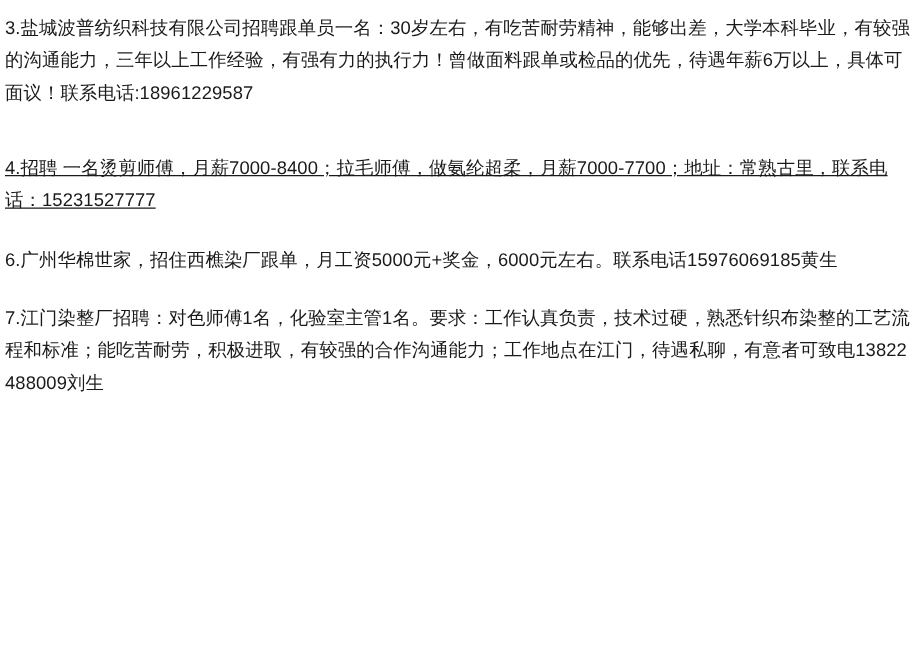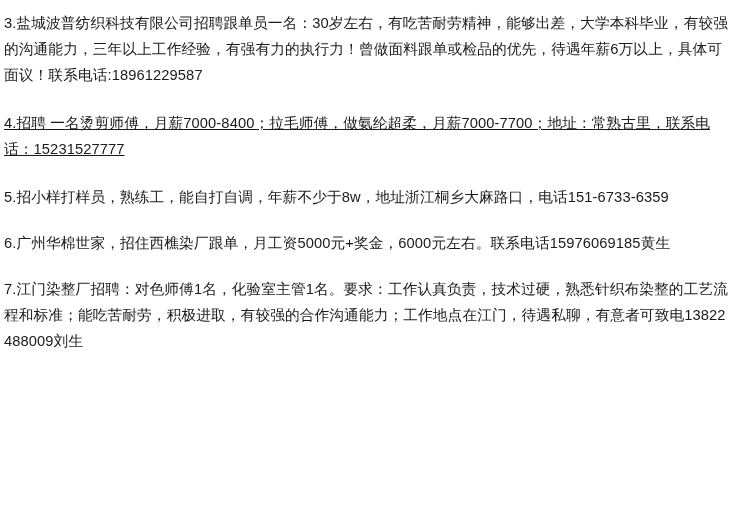--- a/index.html
+++ b/index.html
@@ -23,27 +23,26 @@
     line-height: 26px;
     letter-spacing: 0.1px;
     margin: 0 0 20px 0;
     text-align: left;
     word-break: break-all;
   }
   .entry:last-child {
     margin-bottom: 16px;
   }
   .e1 { margin-bottom: 22px; }
-  .e2 { margin-bottom: 22px; }
+  .e2 { margin-bottom: 34px; }
   .e3 { margin-bottom: 22px; text-decoration: underline; }
   .e4 { margin-bottom: 20px; }
   .e5 { margin-bottom: 20px; }
 </style>
 </head>
 <body>
 
 <div id="doc">
   <p class="entry e2">3.盐城波普纺织科技有限公司招聘跟单员一名：30岁左右，有吃苦耐劳精神，能够出差，大学本科毕业，有较强的沟通能力，三年以上工作经验，有强有力的执行力！曾做面料跟单或检品的优先，待遇年薪6万以上，具体可面议！联系电话:18961229587</p>
   <p class="entry e3">4.招聘 一名烫剪师傅，月薪7000-8400；拉毛师傅，做氨纶超柔，月薪7000-7700；地址：常熟古里，联系电话：15231527777</p>
-  <p class="entry e4">5.招小样打样员，熟练工，能自打自调，年薪不少于8w，地址浙江桐乡大麻路口，电话151-6733-6359</p>
   <p class="entry e5">6.广州华棉世家，招住西樵染厂跟单，月工资5000元+奖金，6000元左右。联系电话15976069185黄生</p>
   <p class="entry">7.江门染整厂招聘：对色师傅1名，化验室主管1名。要求：工作认真负责，技术过硬，熟悉针织布染整的工艺流程和标准；能吃苦耐劳，积极进取，有较强的合作沟通能力；工作地点在江门，待遇私聊，有意者可致电13822488009刘生</p>
 </div>
 
 </body></html>

